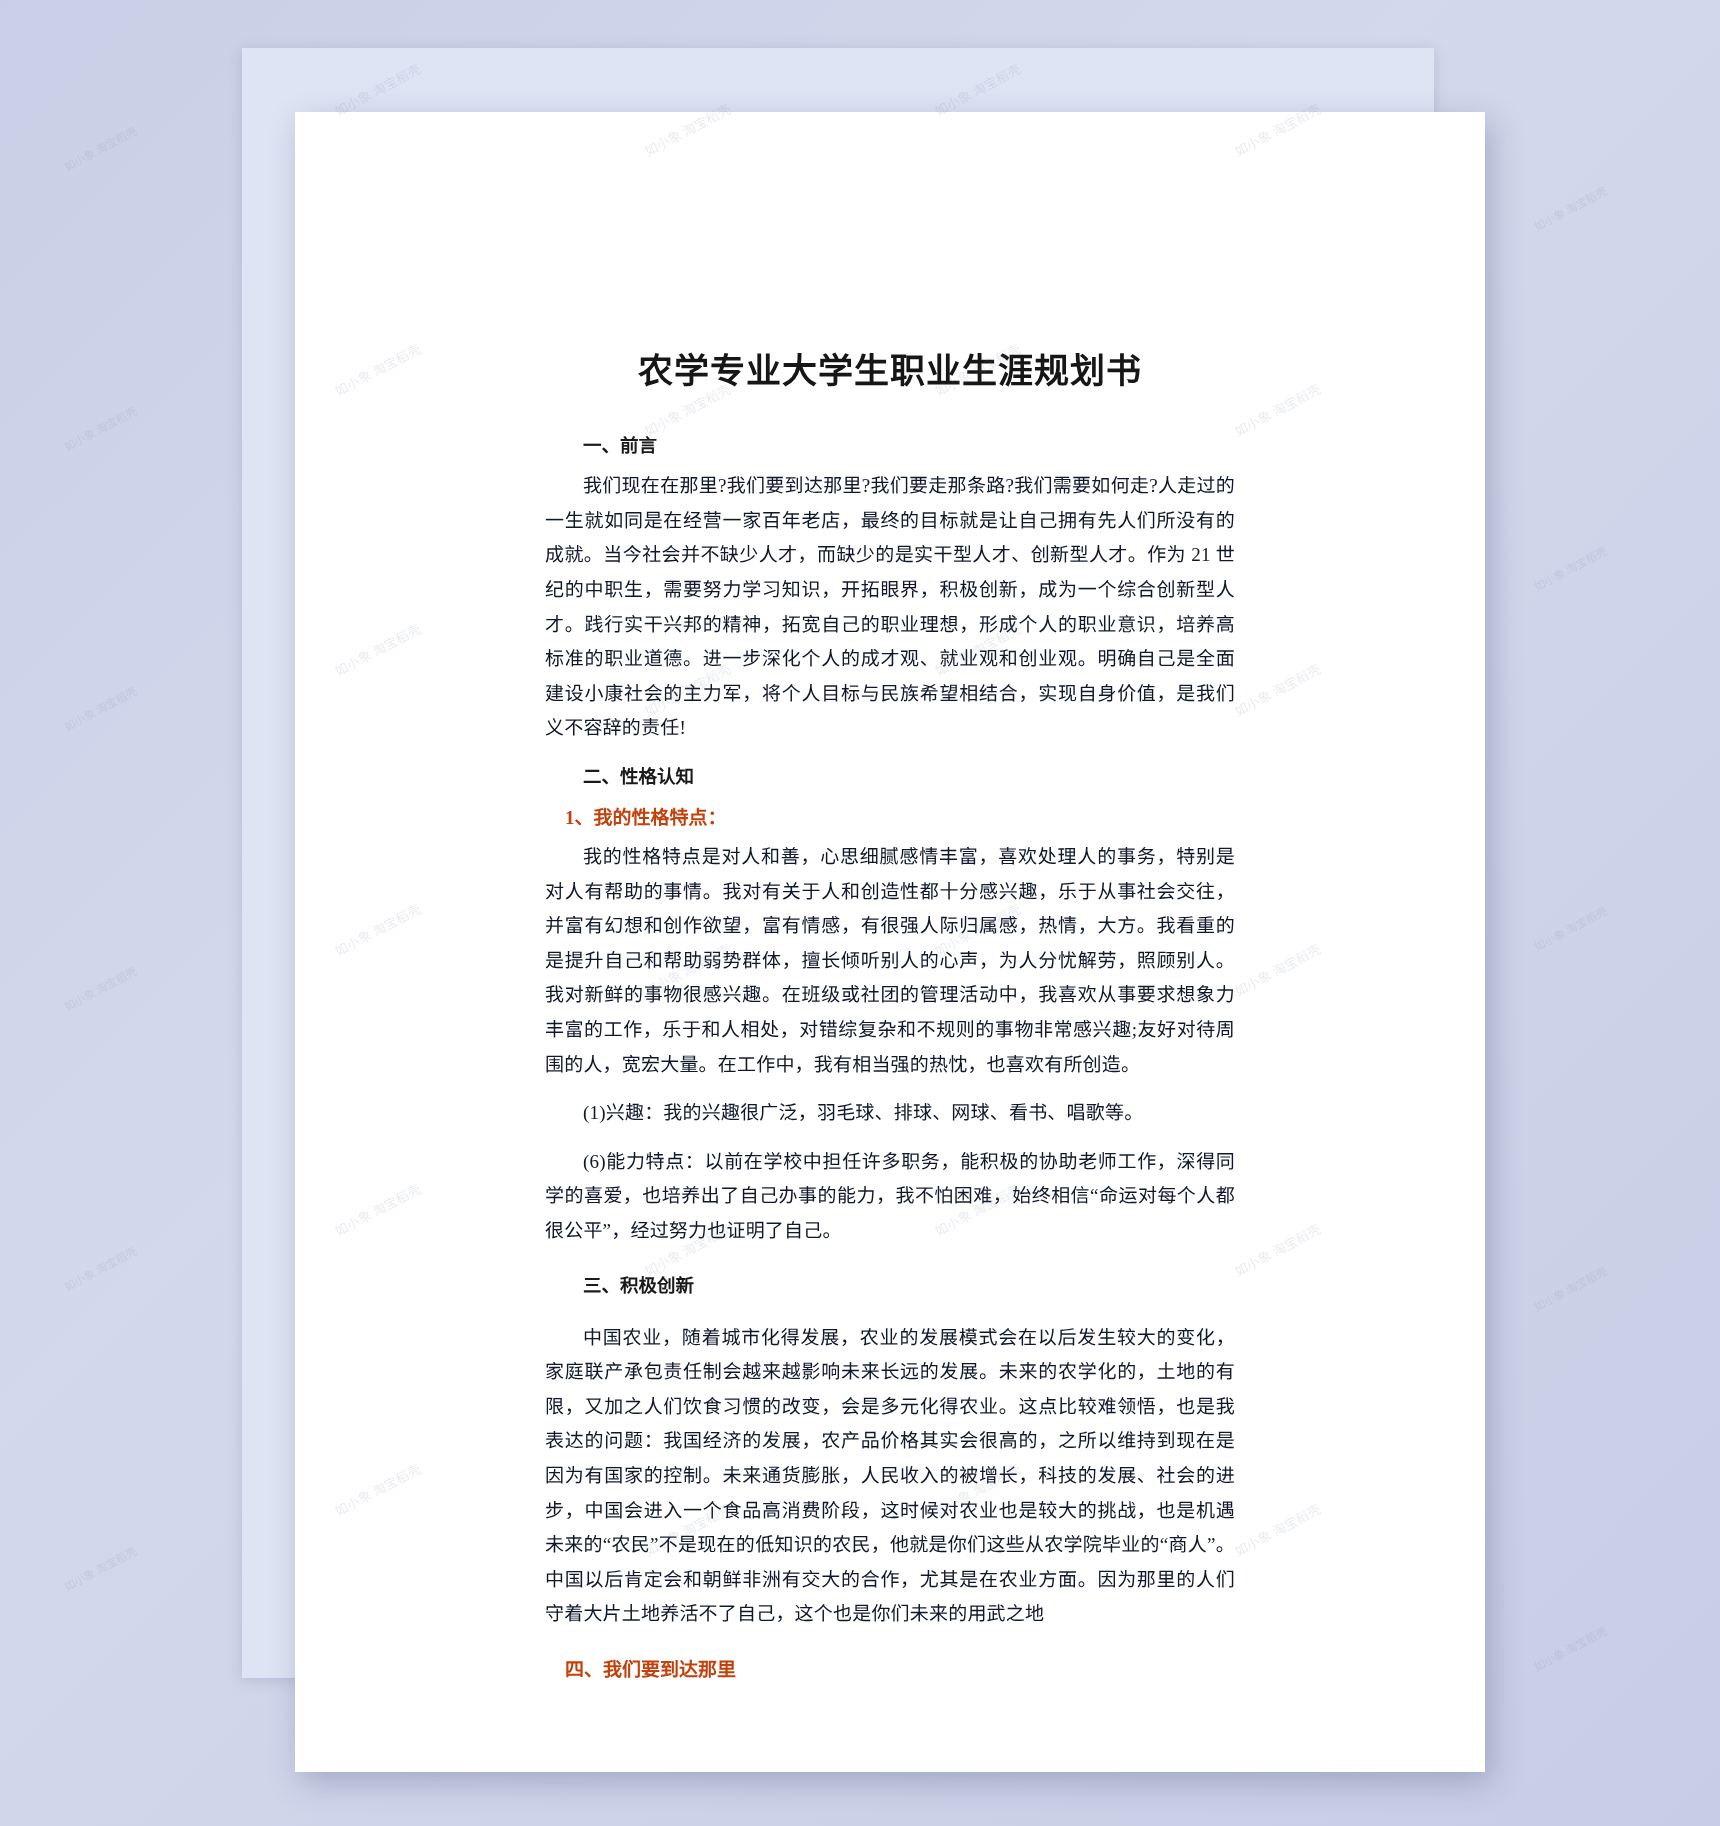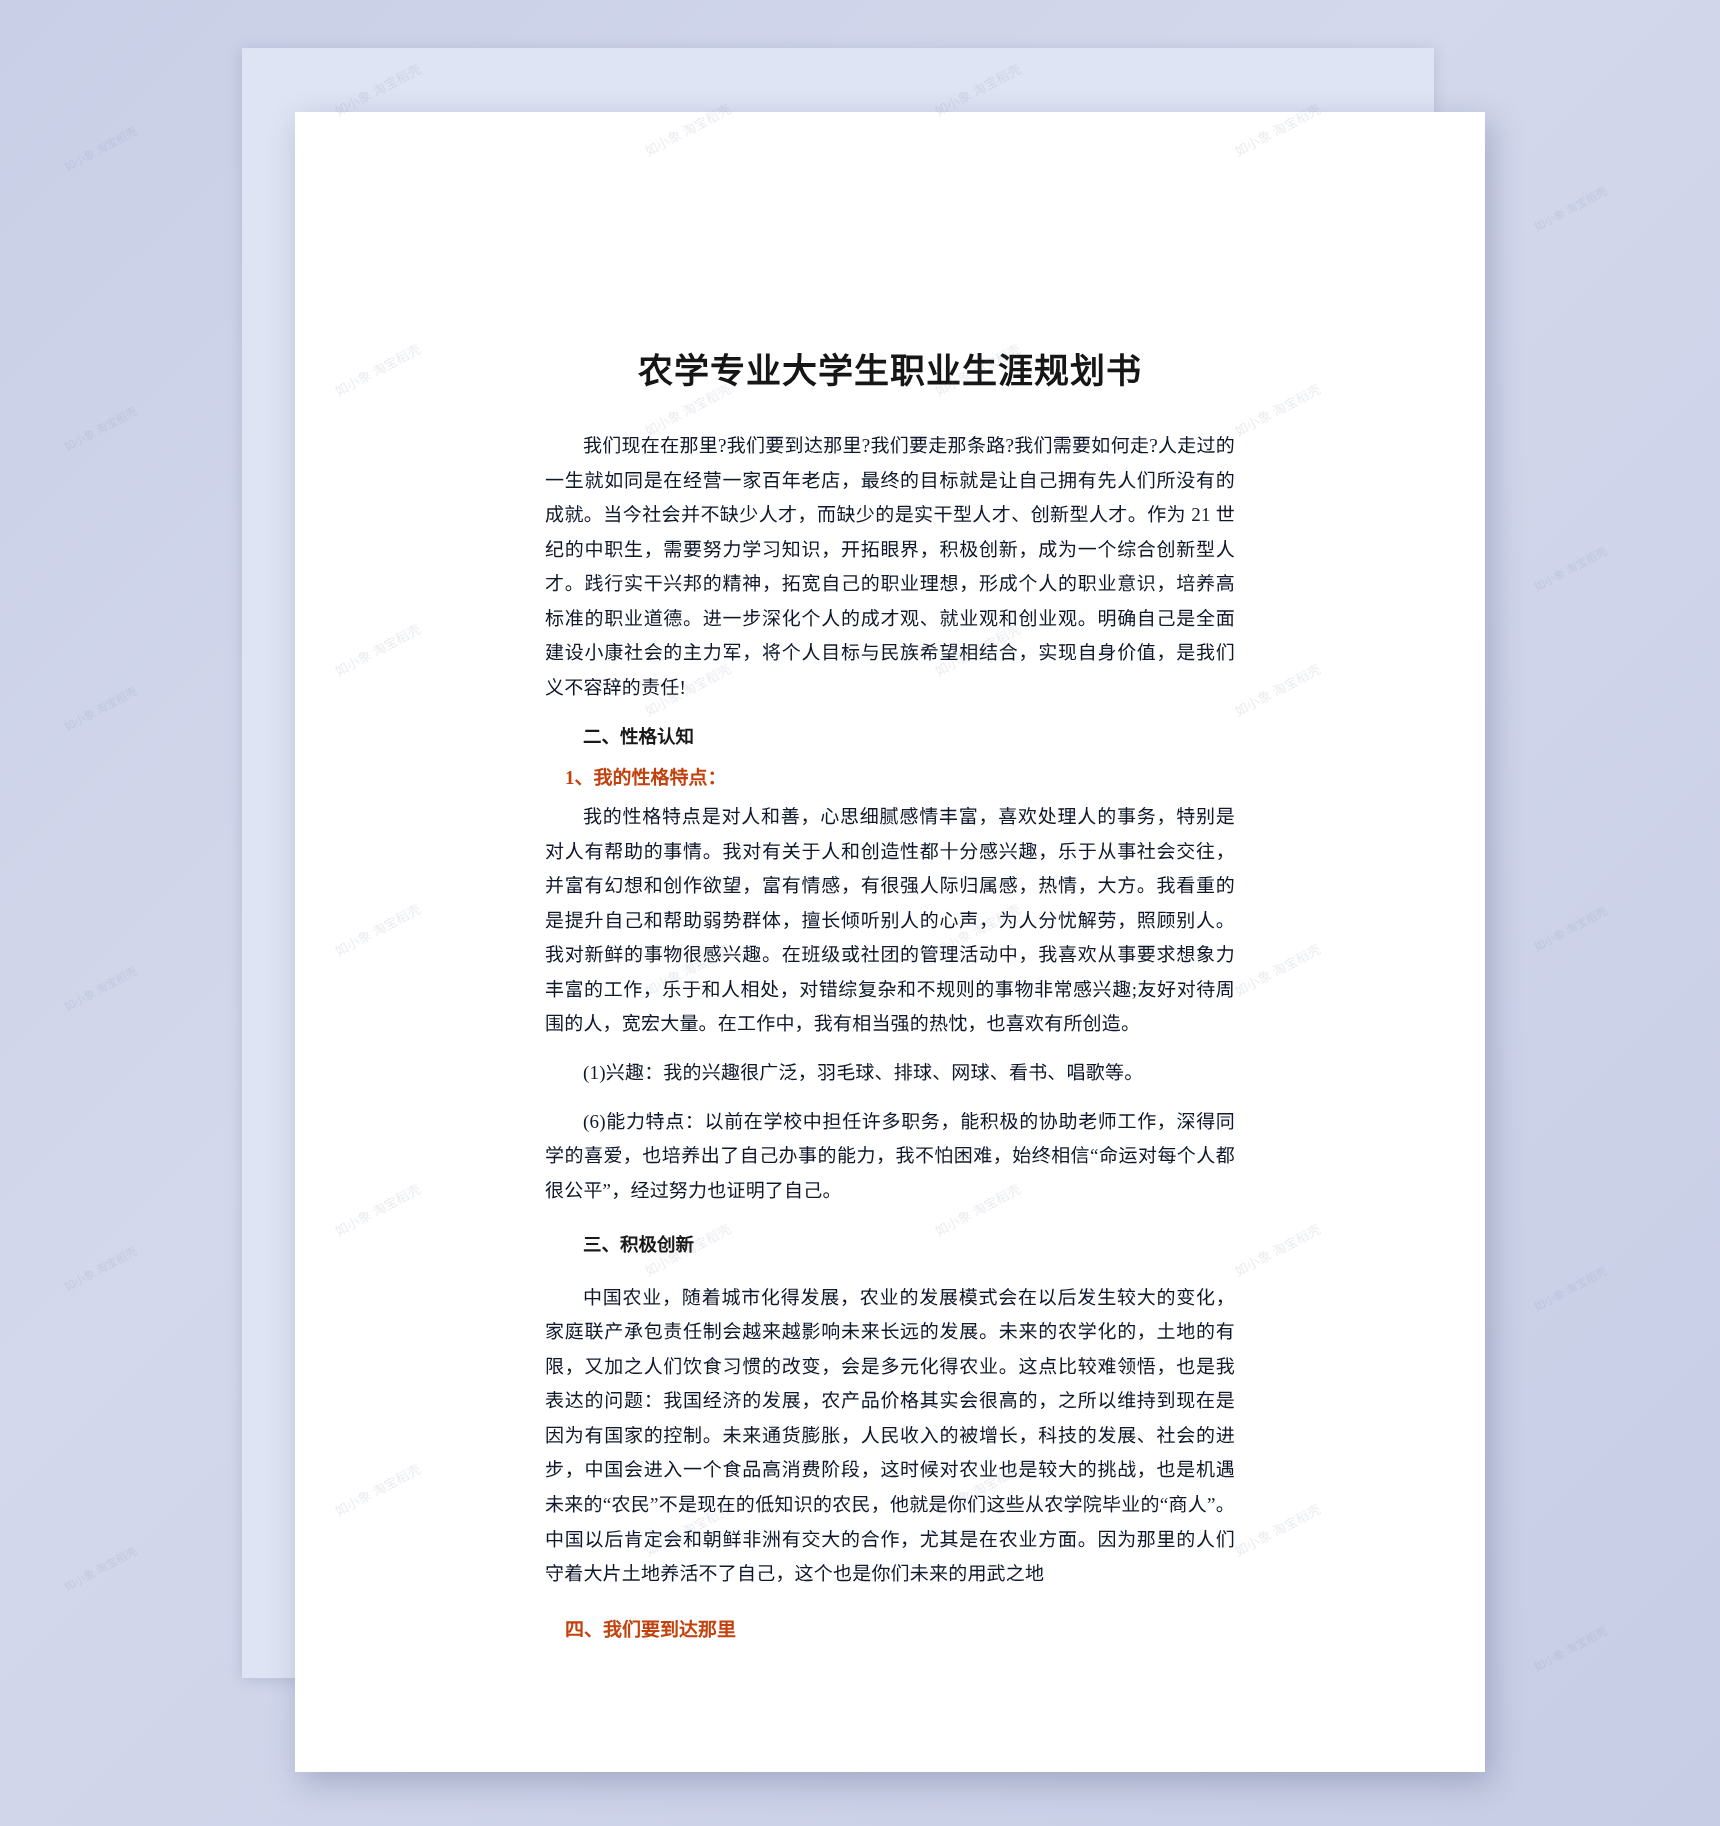--- a/index.html
+++ b/index.html
@@ -128,20 +128,21 @@
 <div class="sheet-back"></div>
 
 <div class="sheet-front">
   <div class="page-inner">
 
     <h1 class="doc-title">农学专业大学生职业生涯规划书</h1>
 
     <div class="body-col">
 
       <div>
+        <p class="h2">一、前言</p>
         <p class="para">我们现在在那里?我们要到达那里?我们要走那条路?我们需要如何走?人走过的一生就如同是在经营一家百年老店，最终的目标就是让自己拥有先人们所没有的成就。当今社会并不缺少人才，而缺少的是实干型人才、创新型人才。作为 21 世纪的中职生，需要努力学习知识，开拓眼界，积极创新，成为一个综合创新型人才。践行实干兴邦的精神，拓宽自己的职业理想，形成个人的职业意识，培养高标准的职业道德。进一步深化个人的成才观、就业观和创业观。明确自己是全面建设小康社会的主力军，将个人目标与民族希望相结合，实现自身价值，是我们义不容辞的责任!</p>
       </div>
 
       <div class="spacer-sm"></div>
 
       <div>
         <p class="h2">二、性格认知</p>
         <p class="h3">1、我的性格特点：</p>
         <p class="para">我的性格特点是对人和善，心思细腻感情丰富，喜欢处理人的事务，特别是对人有帮助的事情。我对有关于人和创造性都十分感兴趣，乐于从事社会交往，并富有幻想和创作欲望，富有情感，有很强人际归属感，热情，大方。我看重的是提升自己和帮助弱势群体，擅长倾听别人的心声，为人分忧解劳，照顾别人。我对新鲜的事物很感兴趣。在班级或社团的管理活动中，我喜欢从事要求想象力丰富的工作，乐于和人相处，对错综复杂和不规则的事物非常感兴趣;友好对待周围的人，宽宏大量。在工作中，我有相当强的热忱，也喜欢有所创造。</p>
         <div class="spacer-sm"></div>

